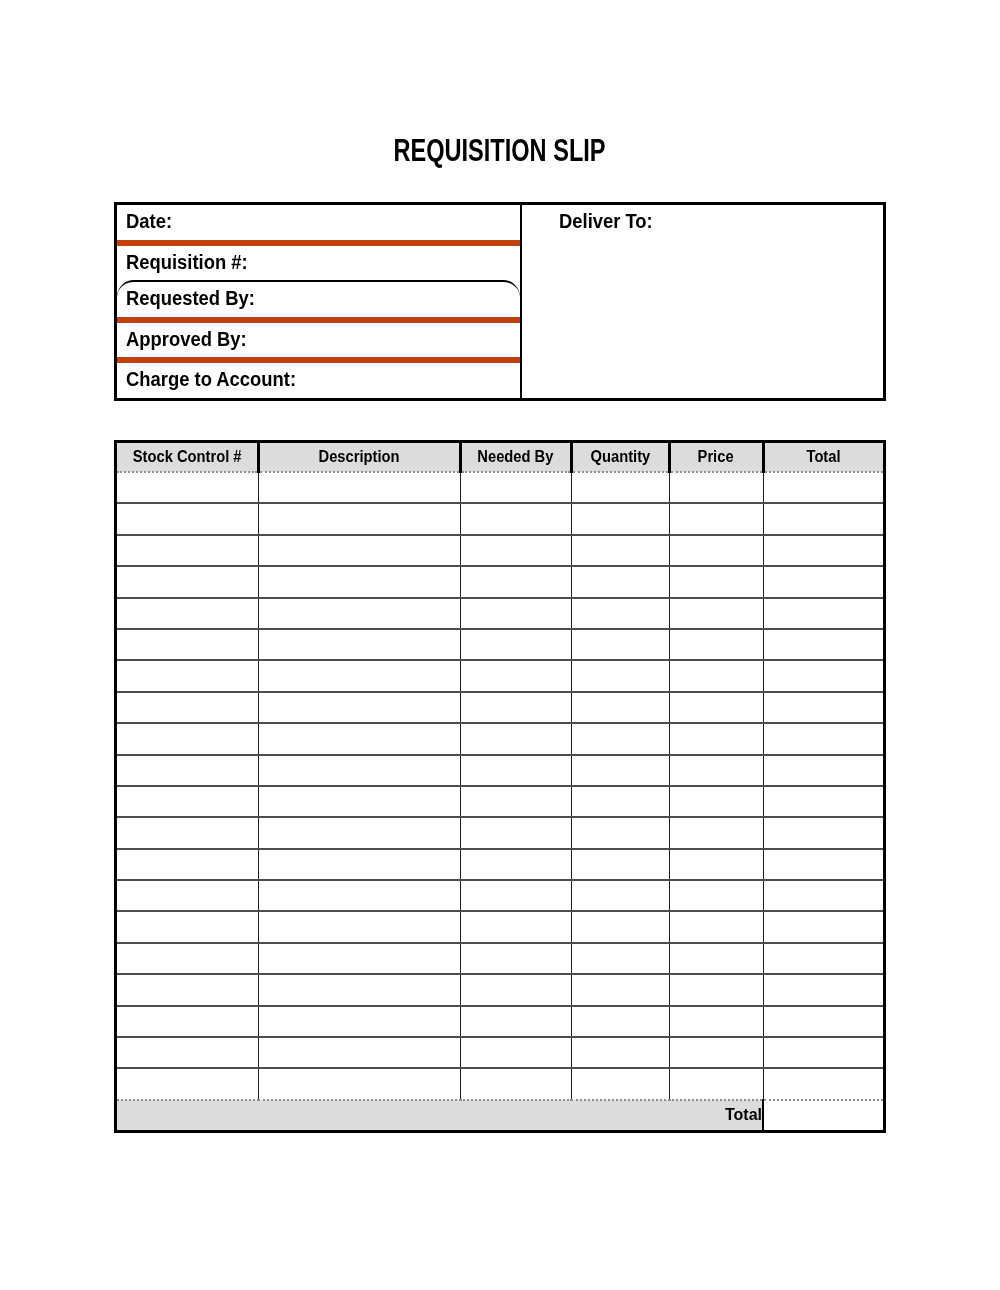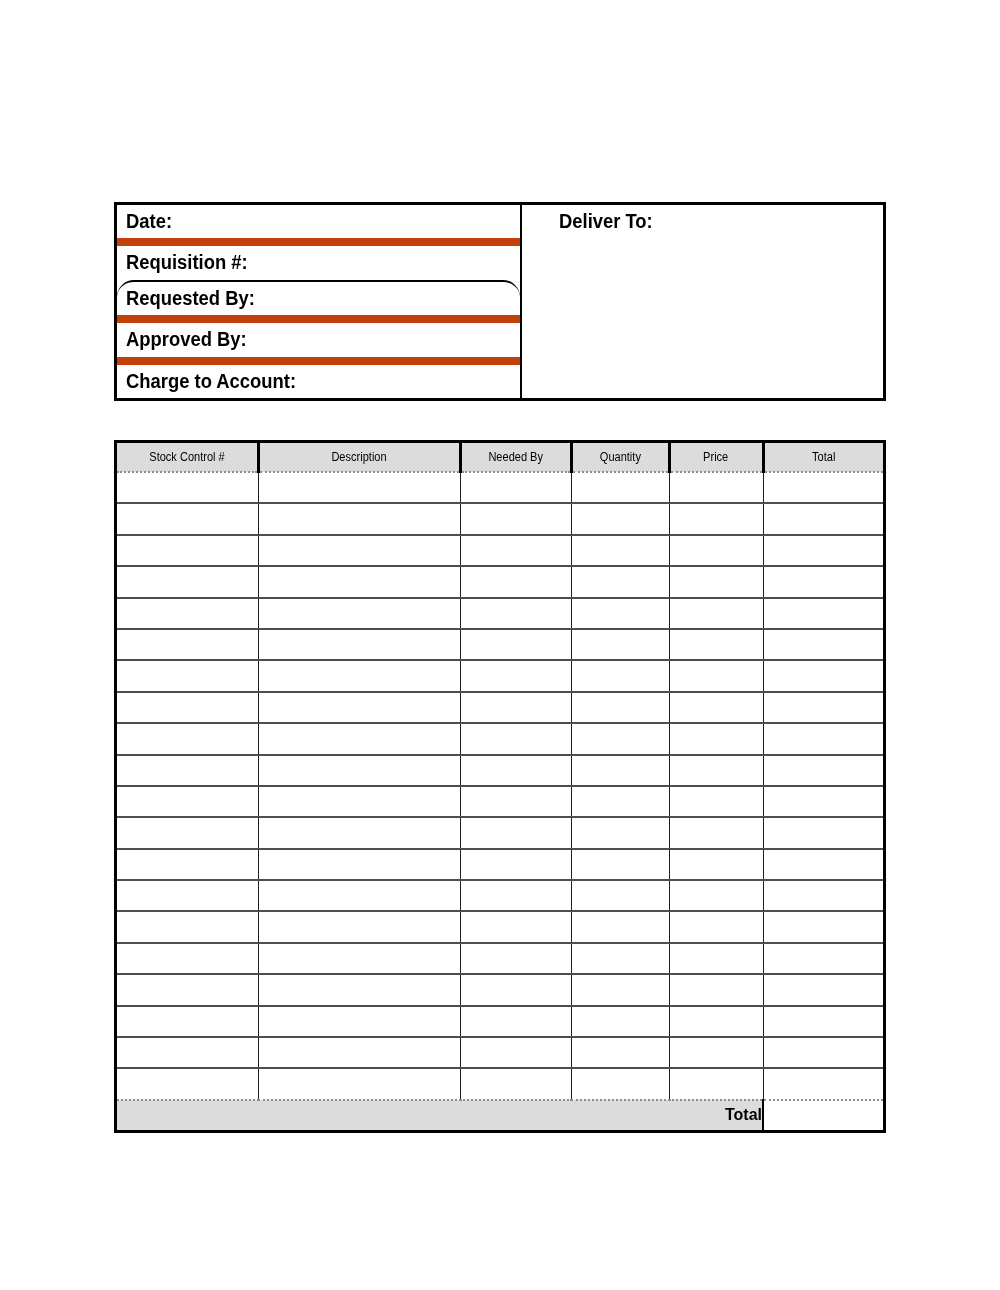--- a/index.html
+++ b/index.html
@@ -46,21 +46,21 @@
   }
   .info-col { display: flex; flex-direction: column; }
   .info-col.left { border-right: 2px solid #000; }
   .info-cell {
     box-sizing: border-box;
     padding: 5px 0 0 9px;
     font-size: 20px;
     font-weight: bold;
   }
   .info-col.left .info-cell { flex: 1 1 0; }
-  .info-col.left .info-cell + .info-cell { border-top: 8px solid #c2410c; }
+  .info-col.left .info-cell + .info-cell { border-top: 6px solid #c2410c; }
   .info-col.left .info-cell.thick-top { border-top: 2.5px solid #000; border-radius: 17px; }
   .info-col.right .info-cell.r0 { flex: 0 0 78px; padding-left: 37px; }
   .info-col.right .info-cell.r1 { flex: 1 1 auto; border-top: 2.5px solid #000; }
   .cond {
     display: inline-block;
     transform: scaleX(0.92);
     transform-origin: 0 50%;
     white-space: nowrap;
   }
 
@@ -75,22 +75,22 @@
   }
   table.req {
     width: 766px;
     table-layout: fixed;
     border-collapse: collapse;
   }
   table.req th, table.req td { padding: 0; }
   table.req thead th {
     height: 28px;
     background: var(--shaded, #dcdcdc);
-    font-size: 12px;
-    font-weight: normal;
+    font-size: 16px;
+    font-weight: bold;
     text-align: center;
     vertical-align: middle;
     border-bottom: 2px dotted #8f8f8f;
   }
   table.req thead th + th { border-left: 3px solid #000000; }
   table.req thead th .cond { transform-origin: 50% 50%; }
   table.req tbody td {
     height: 29.4px;
     background: #fff;
     border-top: 2px solid #4e4e4e;
@@ -113,20 +113,21 @@
   td.total-value {
     background: #fff;
     border-left: 2px solid #000;
   }
 </style>
 </head>
 <body>
 
 <div class="page">
 
+  <h1 class="title"><span class="squeeze">REQUISITION SLIP</span></h1>
 
   <div class="info-box">
     <div class="info-col left">
       <div class="info-cell"><span class="cond">Date:</span></div>
       <div class="info-cell"><span class="cond">Requisition #:</span></div>
       <div class="info-cell thick-top"><span class="cond">Requested By:</span></div>
       <div class="info-cell"><span class="cond">Approved By:</span></div>
       <div class="info-cell"><span class="cond">Charge to Account:</span></div>
     </div>
     <div class="info-col right">

